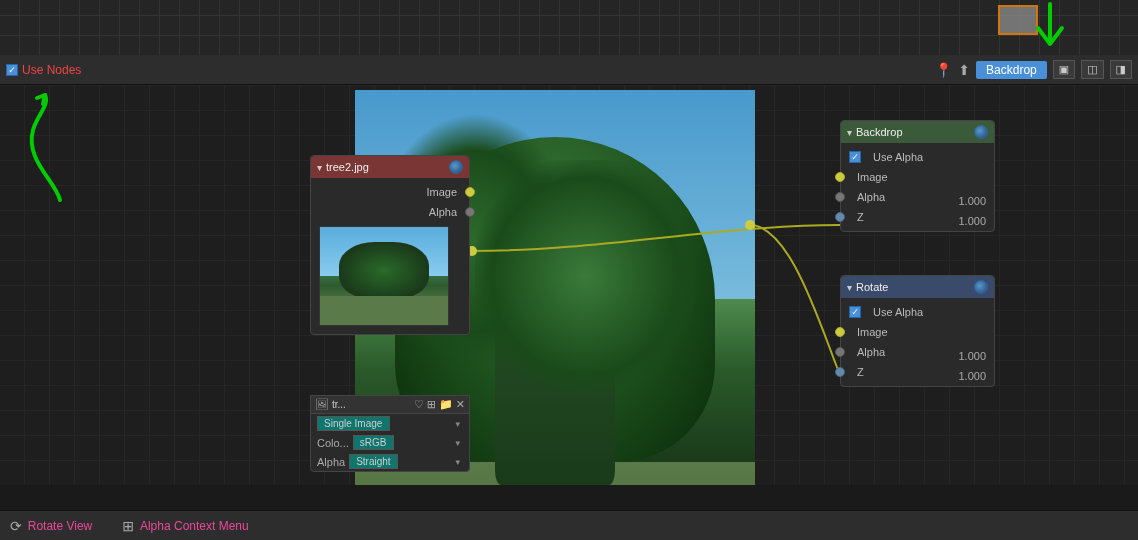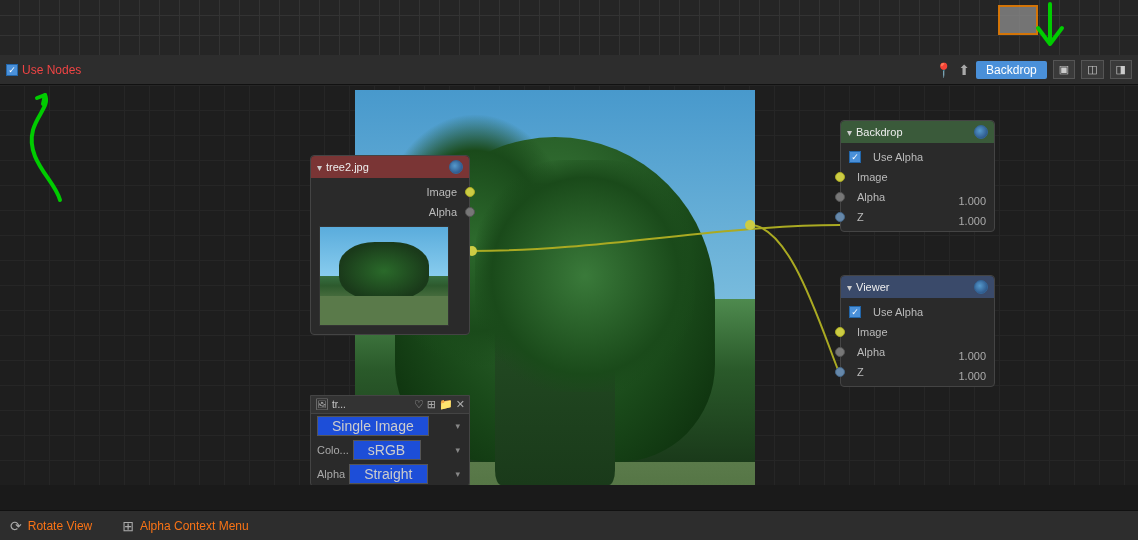--- a/index.html
+++ b/index.html
@@ -270,25 +270,25 @@
       align-items: center;
       padding: 2px 6px;
       gap: 4px;
     }
     .panel-row-label {
       color: #aaa;
       font-size: 11px;
     }
     .panel-select {
       flex: 1;
-      background: #1d4ed8;
+      background: #0f766e;
       border: 1px solid #555;
       color: #ccc;
-      font-size: 14px;
-      padding: 1px 14px;
+      font-size: 10px;
+      padding: 1px 6px;
       appearance: none;
       -webkit-appearance: none;
     }
     .panel-select-wrapper {
       flex: 1;
       position: relative;
     }
     .panel-select-wrapper::after {
       content: '▾';
       position: absolute;
@@ -418,21 +418,21 @@
     .statusbar-item {
       display: flex;
       align-items: center;
       gap: 6px;
     }
     .statusbar-icon {
       color: #aaa;
       font-size: 14px;
     }
     .statusbar-text {
-      color: #f97316;
+      color: #ec4899;
       font-size: 12px;
     }
 
     
     .arrow-annotation {
       position: absolute;
       z-index: 20;
       pointer-events: none;
     }
   </style>
@@ -581,21 +581,21 @@
         <div class="socket socket-blue-gray socket-left"></div>
         <span class="composite-socket-label">Z</span>
         <span class="composite-value">1.000</span>
       </div>
     </div>
   </div>
 
   <div class="node-viewer">
     <div class="node-header node-header-viewer">
       <span class="node-collapse-arrow">▾</span>
-      <span class="node-title">Viewer</span>
+      <span class="node-title">Rotate</span>
       <div class="node-globe-icon"></div>
     </div>
     <div class="node-viewer-body">
       <div class="use-alpha-row">
         <div class="checkbox">
           <span class="checkbox-check">✓</span>
         </div>
         <span class="composite-socket-label">Use Alpha</span>
       </div>
       <div class="composite-socket-row">

